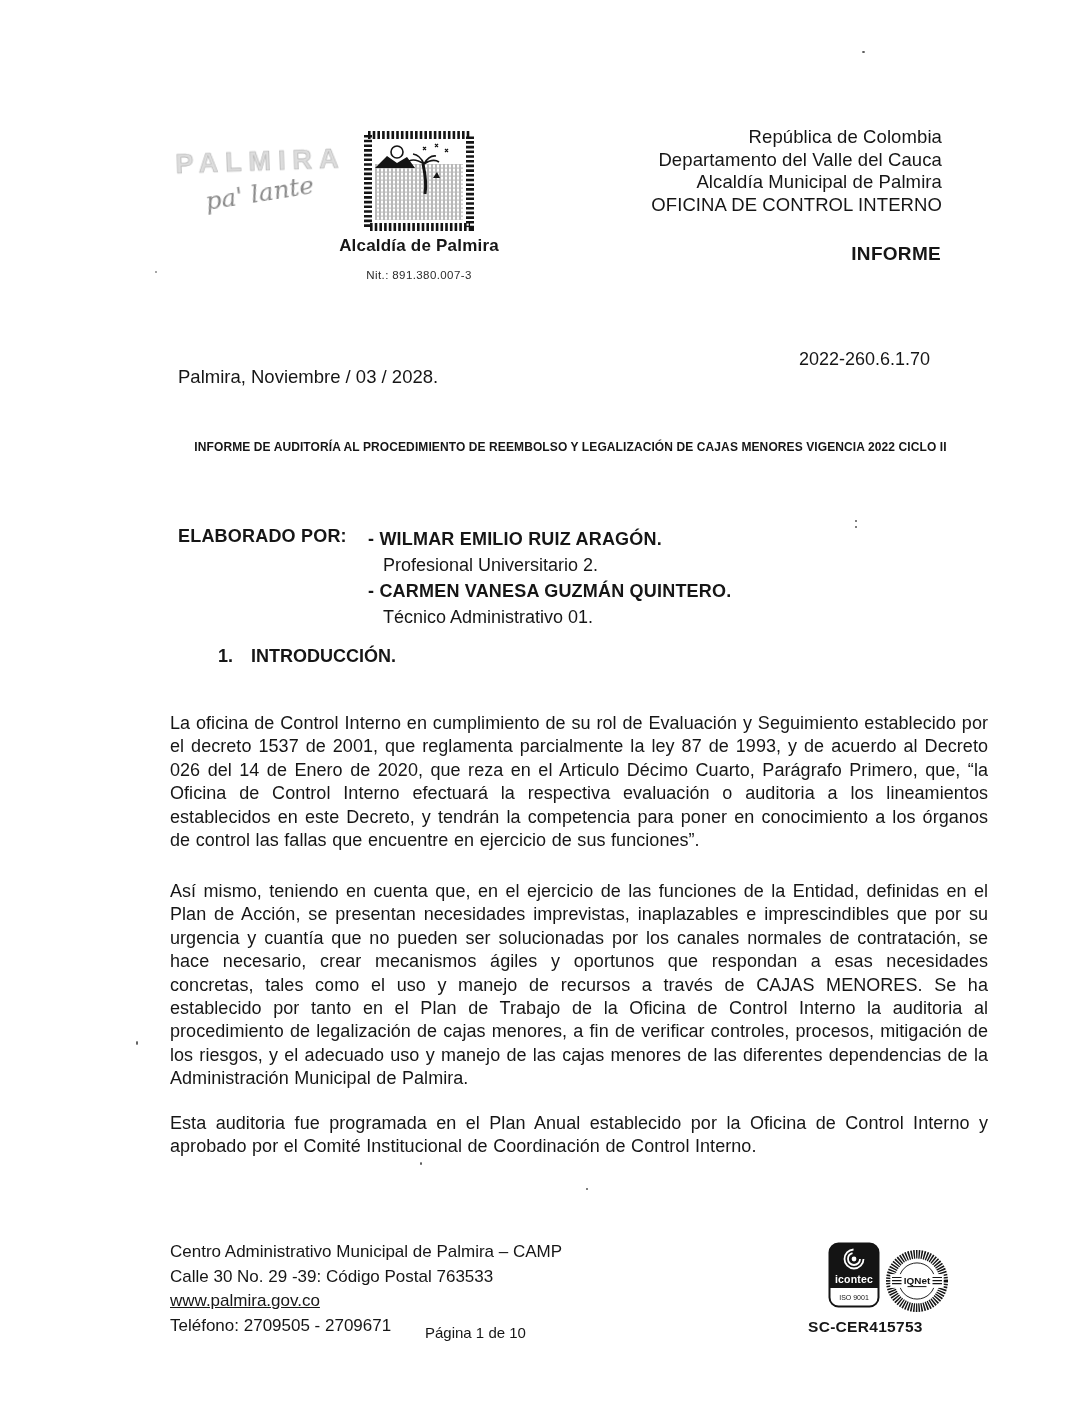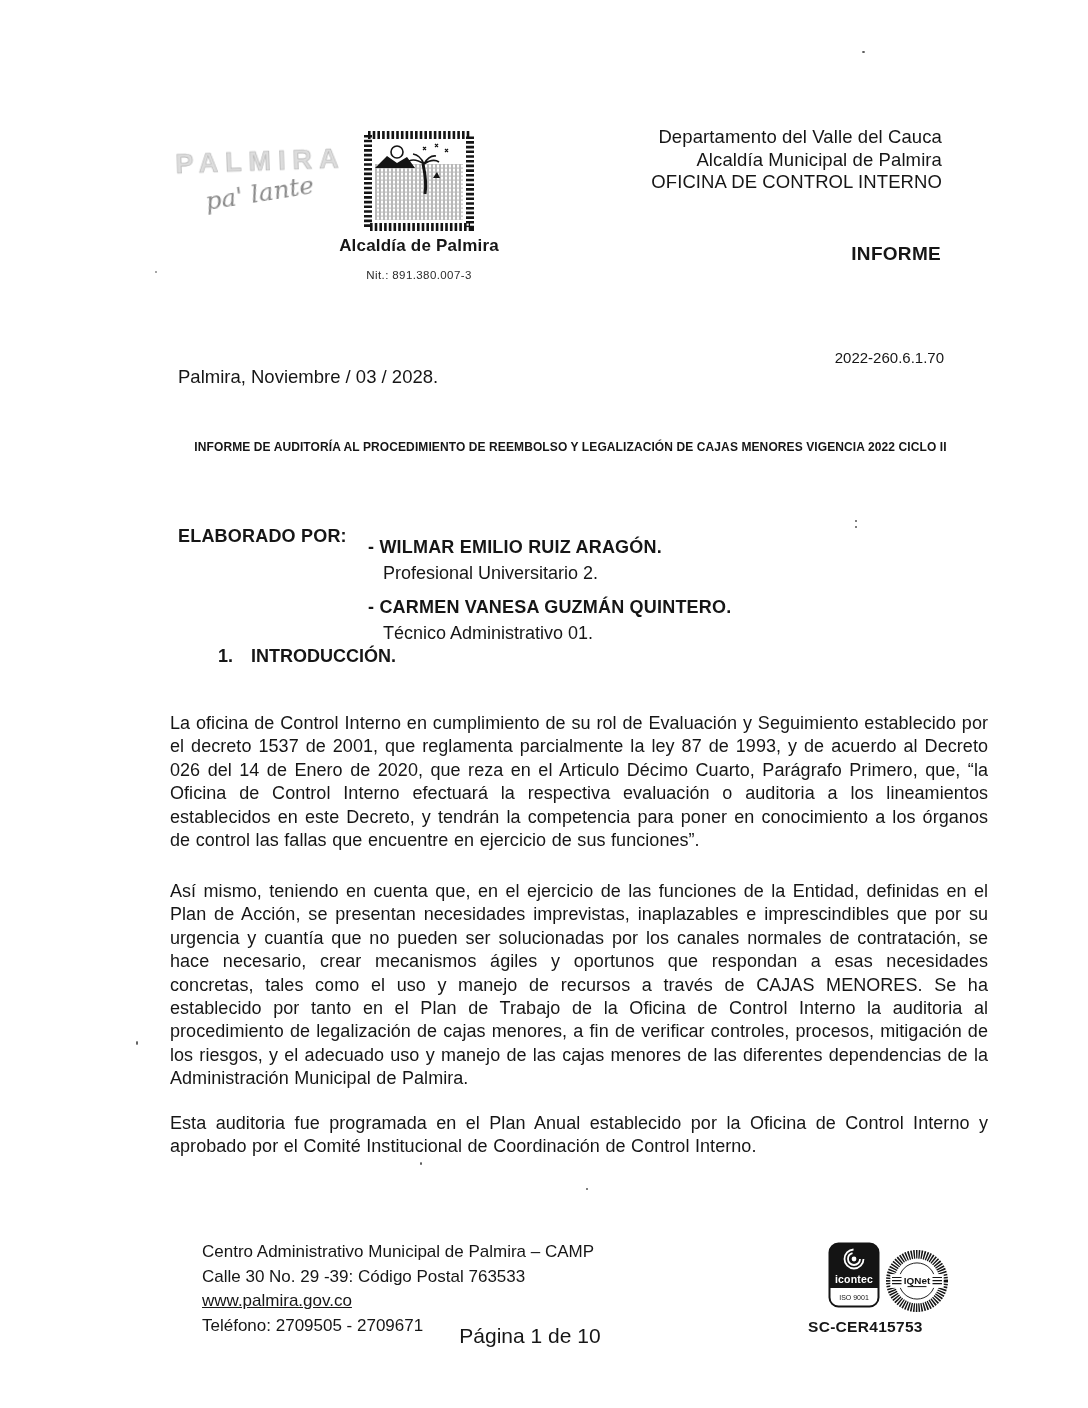--- a/index.html
+++ b/index.html
@@ -38,49 +38,49 @@
   .header-right{
     position:absolute;right:146px;top:126px;text-align:right;
     font-size:18.5px;line-height:22.5px;letter-spacing:0.1px;
   }
   .header-right .hdr-bold{font-weight:normal;}
   .doc-type{
     position:absolute;right:147px;top:243px;
     font-size:19px;font-weight:bold;letter-spacing:0.3px;
   }
   
-  .ref-number{position:absolute;right:144px;top:349px;font-size:15px;}
+  .ref-number{position:absolute;right:158px;top:349px;font-size:18px;}
   .dateline{position:absolute;left:178px;top:366px;font-size:18.5px;}
   
   .doc-title{
     position:absolute;left:163px;top:434px;width:815px;
     text-align:center;font-size:12px;font-weight:bold;line-height:27.5px;
     letter-spacing:0.1px;
   }
   
   .elaborado{position:absolute;left:178px;top:526px;width:760px;font-size:18px;}
   .elab-label{position:absolute;left:0;top:0;font-weight:bold;letter-spacing:0.2px;}
   .elab-authors{position:absolute;left:190px;top:0;line-height:26px;}
-  .author-name{font-weight:bold;letter-spacing:0.2px;margin-top:8px;}
+  .author-name{font-weight:bold;letter-spacing:0.2px;}
   .author-role{padding-left:15px;}
   
   .section-heading{position:absolute;left:178px;top:646px;font-size:18px;font-weight:bold;margin-left:40px;}
   .section-heading .hnum{display:inline-block;width:33px;}
   .para{
     position:absolute;left:170px;width:818px;
     font-size:18px;line-height:23.4px;text-align:justify;
     letter-spacing:0.05px;word-spacing:0.5px;
   }
   .para-1{top:694px;}
   .para-2{top:862px;}
   .para-3{top:1094px;}
   
-  .footer-block{position:absolute;left:170px;top:1240px;font-size:17px;line-height:24.6px;margin-left:32px;}
+  .footer-block{position:absolute;left:170px;top:1240px;font-size:17px;line-height:24.6px;}
   .footer-site{text-decoration:underline;}
-  .page-number{position:absolute;left:425px;top:1324px;width:210px;text-align:center;font-size:21px;}
+  .page-number{position:absolute;left:425px;top:1324px;width:210px;font-size:15px;}
   .cert-logos{position:absolute;left:820px;top:1240px;width:140px;height:75px;}
   .icontec{position:absolute;left:8px;top:2px;}
   .iqnet{position:absolute;left:66px;top:10px;}
   .cert-code{position:absolute;left:808px;top:1318px;font-size:15.5px;font-weight:bold;letter-spacing:0.3px;}
   
   .dot{position:absolute;background:#555;border-radius:50%;}
 </style>
 </head>
 <body>
 
@@ -107,20 +107,21 @@
       <path d="M12,38 L24,26 L34,33 L44,27 L52,38 L12,38 Z" fill="#141414"></path>
       <path d="M60,34 q4,18 2,30" stroke="#141414" stroke-width="3" fill="none"></path>
       <path d="M61,34 q-9,-6 -15,-3 M61,34 q9,-6 15,-2 M61,34 q-4,-9 -11,-10 M61,34 q5,-9 12,-8" stroke="#141414" stroke-width="1.6" fill="none"></path>
       <path d="M70,48 l4,-6 l3,6 z" fill="#141414"></path>
     </svg>
     <div class="crest-caption">Alcaldía de Palmira</div>
     <div class="crest-nit">Nit.: 891.380.007-3</div>
   </div>
 
   <div class="header-right">
+    <div>República de Colombia</div>
     <div>Departamento del Valle del Cauca</div>
     <div>Alcaldía Municipal de Palmira</div>
     <div class="hdr-bold">OFICINA DE CONTROL INTERNO</div>
   </div>
   <div class="doc-type">INFORME</div>
 
   <div class="ref-number">2022-260.6.1.70</div>
   <div class="dateline">Palmira, Noviembre / 03 / 2028.</div>
 
   <div class="doc-title">INFORME DE AUDITORÍA AL PROCEDIMIENTO DE REEMBOLSO Y LEGALIZACIÓN DE CAJAS MENORES VIGENCIA 2022 CICLO II</div>

